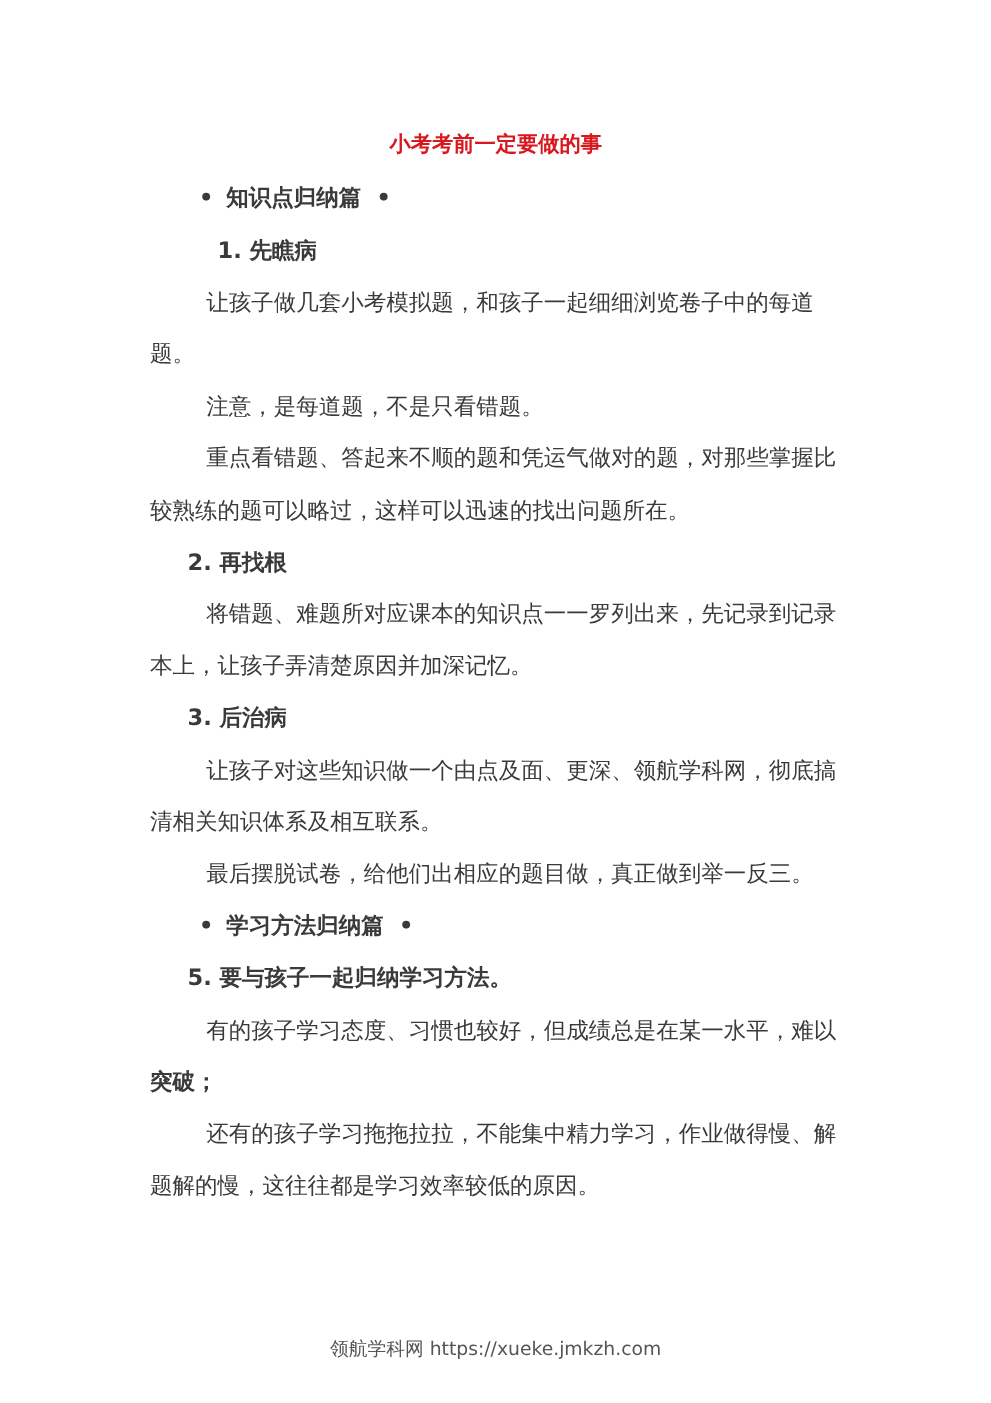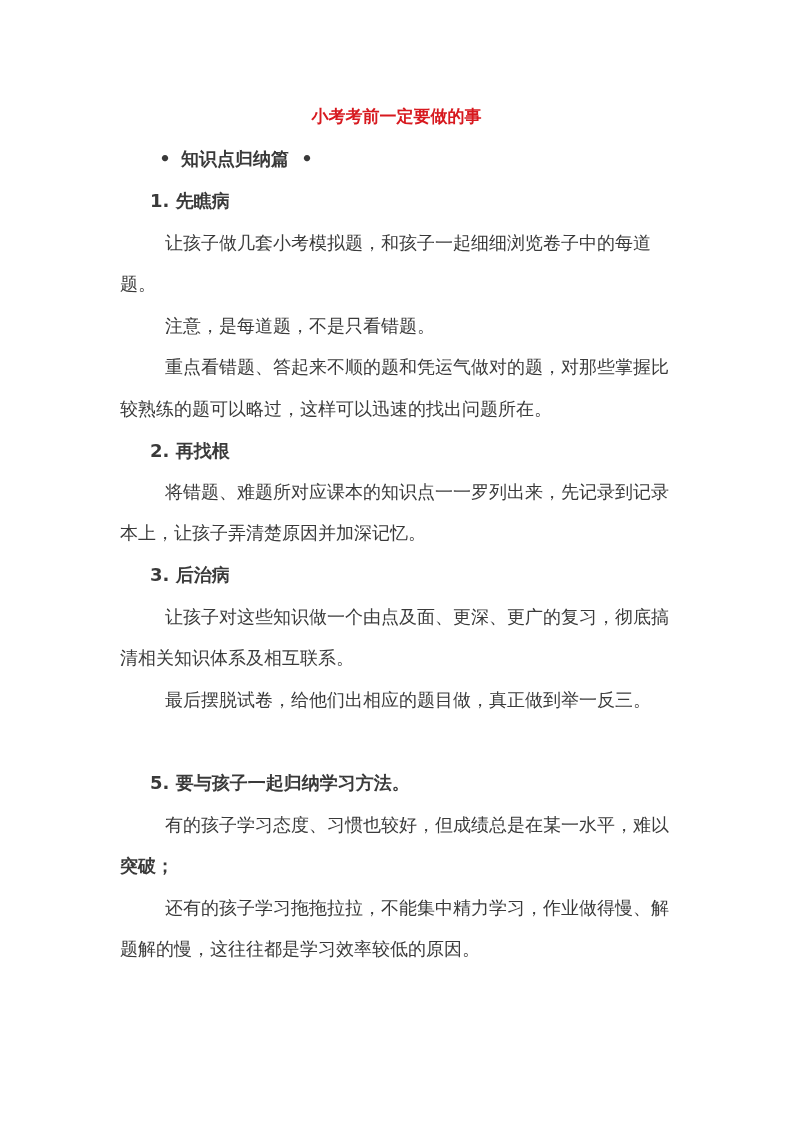--- a/index.html
+++ b/index.html
@@ -22,44 +22,48 @@
 <body>
 
 <div class="page">
 
   <div class="line title">小考考前一定要做的事</div>
 
   <div class="line section" style="top:148px;">
     <span class="dot">•</span><span class="label">知识点归纳篇</span><span class="dot">•</span>
   </div>
 
-  <div class="line heading" style="top:190px;">1. 先瞧病</div>
+  <div class="line heading" style="top:190px;margin-left:24px;">1. 先瞧病</div>
 
   <div class="line para-first" style="top:232px;">让孩子做几套小考模拟题，和孩子一起细细浏览卷子中的每道</div>
   <div class="line para-cont" style="top:273px;">题。</div>
 
   <div class="line para-first" style="top:315px;">注意，是每道题，不是只看错题。</div>
 
   <div class="line para-cont" style="top:398px;">较熟练的题可以略过，这样可以迅速的找出问题所在。</div>
   <div class="line para-first" style="top:356px;">重点看错题、答起来不顺的题和凭运气做对的题，对那些掌握比</div>
 
   <div class="line heading" style="top:440px;">2. 再找根</div>
 
   <div class="line para-cont" style="top:522px;">本上，让孩子弄清楚原因并加深记忆。</div>
   <div class="line para-first" style="top:481px;">将错题、难题所对应课本的知识点一一罗列出来，先记录到记录</div>
 
   <div class="line heading" style="top:564px;">3. 后治病</div>
 
-  <div class="line para-first" style="top:606px;">让孩子对这些知识做一个由点及面、更深、更广的复习，彻底搞</div>
+  <div class="line para-first" style="top:606px;">让孩子对这些知识做一个由点及面、更深、领航学科网，彻底搞</div>
   <div class="line para-first" style="top:689px;">最后摆脱试卷，给他们出相应的题目做，真正做到举一反三。</div>
 
   <div class="line para-cont" style="top:647px;">清相关知识体系及相互联系。</div>
 
+  <div class="line section" style="top:730px;">
+    <span class="dot">•</span><span class="label">学习方法归纳篇</span><span class="dot">•</span>
+  </div>
 
   <div class="line heading" style="top:772px;">5. 要与孩子一起归纳学习方法。</div>
 
   <div class="line para-first" style="top:814px;">有的孩子学习态度、习惯也较好，但成绩总是在某一水平，难以</div>
   <div class="line para-cont" style="top:855px;font-weight:bold;">突破；</div>
 
   <div class="line para-first" style="top:897px;">还有的孩子学习拖拖拉拉，不能集中精力学习，作业做得慢、解</div>
   <div class="line para-cont" style="top:938px;">题解的慢，这往往都是学习效率较低的原因。</div>
 
+  <div class="footer">领航学科网 https://xueke.jmkzh.com</div>
 </div>
 
 </body></html>

